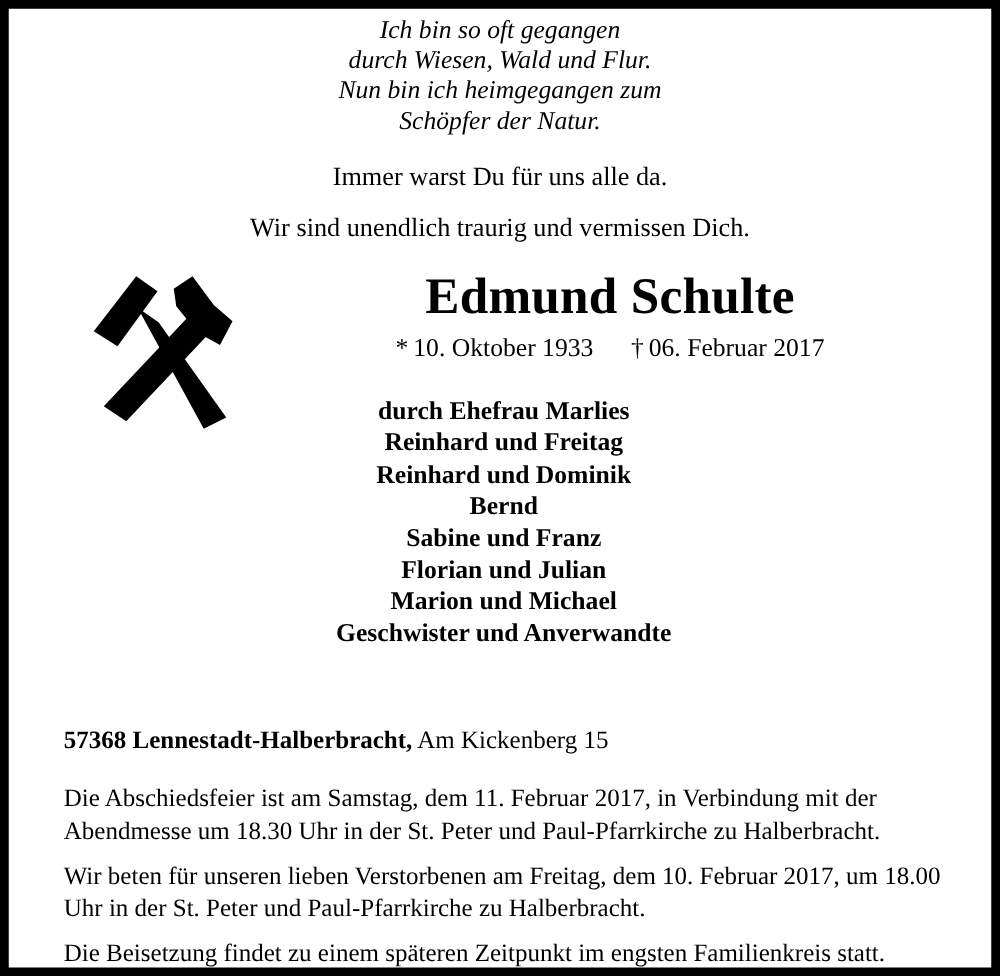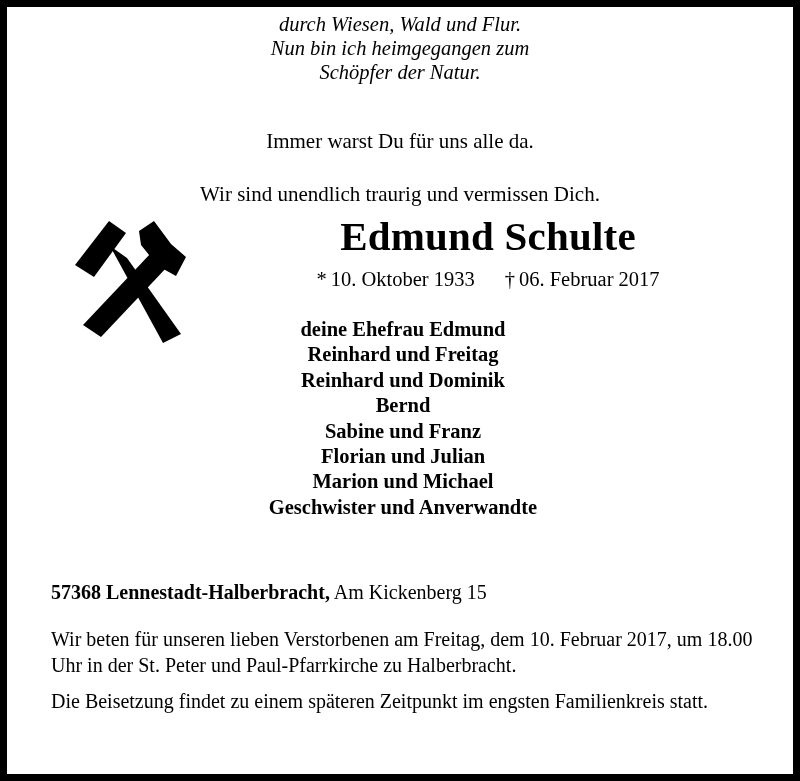--- a/index.html
+++ b/index.html
@@ -50,21 +50,21 @@
     left: 0;
     right: 0;
     text-align: center;
   }
   .tribute .t-line {
     display: block;
     font-size: 21px;
     line-height: 21px;
     white-space: nowrap;
   }
-  .tribute .t-line + .t-line { margin-top: 32px; }
+  .tribute .t-line + .t-line { margin-top: 20px; }
 
   
   .name-band {
     position: absolute;
     top: 206px;
     left: 0;
     right: 0;
     height: 96px;
   }
 
@@ -146,20 +146,21 @@
   }
   .closing p + p { margin-top: 11px; }
 </style>
 </head>
 <body>
 
 <div id="notice">
   <div class="inner">
 
     <div class="poem">
+      <span class="line">Ich bin so oft gegangen</span>
       <span class="line">durch Wiesen, Wald und Flur.</span>
       <span class="line">Nun bin ich heimgegangen zum</span>
       <span class="line">Schöpfer der Natur.</span>
     </div>
 
     <div class="tribute">
       <span class="t-line">Immer warst Du für uns alle da.</span>
       <span class="t-line">Wir sind unendlich traurig und vermissen Dich.</span>
     </div>
 
@@ -180,34 +181,35 @@
 
       <div class="name-block">
         <span class="deceased-name">Edmund Schulte</span>
         <span class="dates">
           <span class="date-birth"><span class="sym">*</span><span>10. Oktober 1933</span></span><span class="date-death"><span class="sym">†</span><span>06. Februar 2017</span></span>
         </span>
       </div>
     </div>
 
     <div class="mourners">
-      <span class="m-line">deine Ehefrau Edmund</span>
+      <span class="m-line">durch Ehefrau Marlies</span>
       <span class="m-line">Reinhard und Freitag</span>
       <span class="m-line">Reinhard und Dominik</span>
       <span class="m-line">Bernd</span>
       <span class="m-line">Sabine und Franz</span>
       <span class="m-line">Florian und Julian</span>
       <span class="m-line">Marion und Michael</span>
       <span class="m-line">Geschwister und Anverwandte</span>
     </div>
 
     <div class="address">
       <span class="addr-city">57368 Lennestadt-Halberbracht,</span>
       <span class="addr-street">Am Kickenberg 15</span>
     </div>
 
     <div class="closing">
+      <p>Die Abschiedsfeier ist am Samstag, dem 11. Februar 2017, in Verbindung mit der Abendmesse um 18.30 Uhr in der St. Peter und Paul-Pfarrkirche zu Halberbracht.</p>
       <p>Wir beten für unseren lieben Verstorbenen am Freitag, dem 10. Februar 2017, um 18.00 Uhr in der St. Peter und Paul-Pfarrkirche zu Halberbracht.</p>
       <p>Die Beisetzung findet zu einem späteren Zeitpunkt im engsten Familienkreis statt.</p>
     </div>
 
   </div>
 </div>
 
 </body></html>

